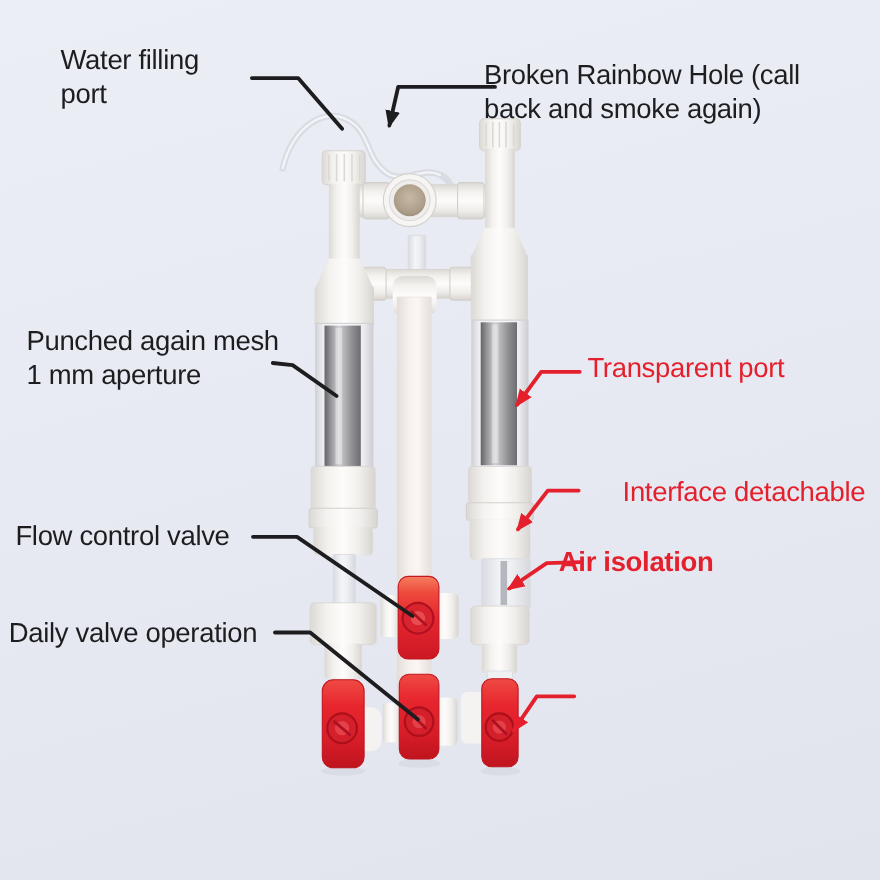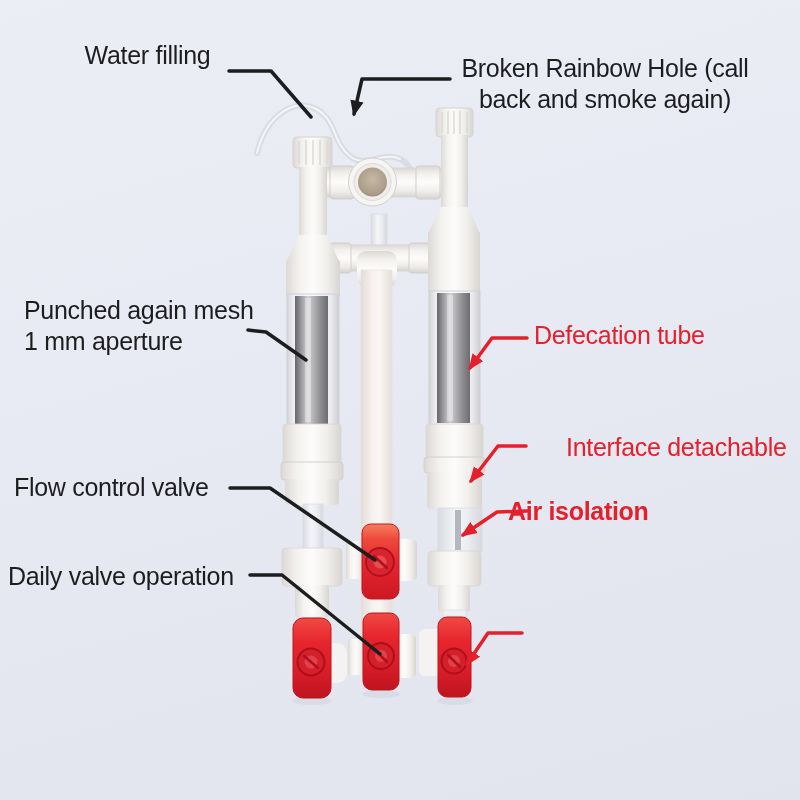--- a/index.html
+++ b/index.html
@@ -15,21 +15,21 @@
     font-family:"Liberation Sans","DejaVu Sans",sans-serif;
   }
   #stage svg{position:absolute;left:0;top:0;}
   .label{
     position:absolute;
     color:var(--black-label);
     font-size:25px;font-weight:500;letter-spacing:-0.3px;line-height:31px;
   }
   .label.red{color:var(--red-label);}
   .label span{display:block;white-space:nowrap;}
-  .label.center{text-align:center;}
+  .label.center{text-align:left;}
 </style>
 </head>
 <body>
 
 <div id="stage">
 
   <svg width="800" height="800" viewBox="0 0 800 800">
     <defs>
       <linearGradient id="gPipeV" x1="0" y1="0" x2="1" y2="0">
         <stop offset="0" stop-color="#dcd9d5"></stop>
@@ -214,20 +214,21 @@
       <path d="M250,575 L282,575 L380,654" stroke="#1d1d1f" stroke-width="3.5"></path>
       <path d="M527,338 L492,338 L470,368" stroke="#e5202d" stroke-width="3.5" marker-end="url(#arrowRed)"></path>
       <path d="M526,446 L498,446 L471,481" stroke="#e5202d" stroke-width="3.5" marker-end="url(#arrowRed)"></path>
       <path d="M527,511 L497,512 L463,535" stroke="#e5202d" stroke-width="3.5" marker-end="url(#arrowRed)"></path>
       <path d="M522,633 L488,633 L467,664" stroke="#e5202d" stroke-width="3.5" marker-end="url(#arrowRed)"></path>
     </g>
   </svg>
 
   <div class="label center" style="left:55px;top:40px;width:185px;">
     <span>Water filling</span>
+    <span>port</span>
   </div>
 
   <div class="label center" style="left:440px;top:53px;width:330px;">
     <span>Broken Rainbow Hole (call</span>
     <span>back and smoke again)</span>
   </div>
 
   <div class="label" style="left:24px;top:295px;">
     <span>Punched again mesh</span>
     <span>1 mm aperture</span>
@@ -235,21 +236,21 @@
 
   <div class="label" style="left:14px;top:472px;">
     <span>Flow control valve</span>
   </div>
 
   <div class="label" style="left:8px;top:561px;">
     <span>Daily valve operation</span>
   </div>
 
   <div class="label red" style="left:534px;top:320px;">
-    <span>Defecation tube</span>
+    <span>Transparent port</span>
   </div>
 
   <div class="label red" style="left:530px;top:432px;margin-left:36px;">
     <span>Interface detachable</span>
   </div>
 
   <div class="label red" style="left:508px;top:496px;font-weight:bold;">
     <span>Air isolation</span>
   </div>
 

